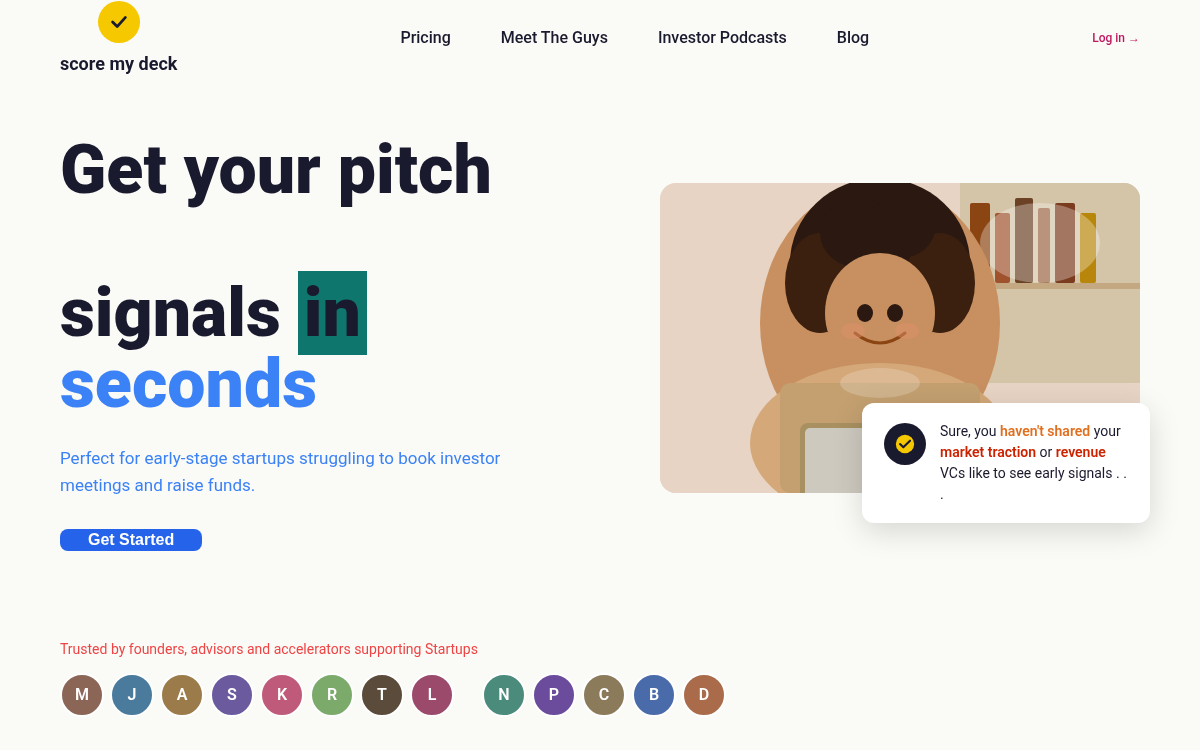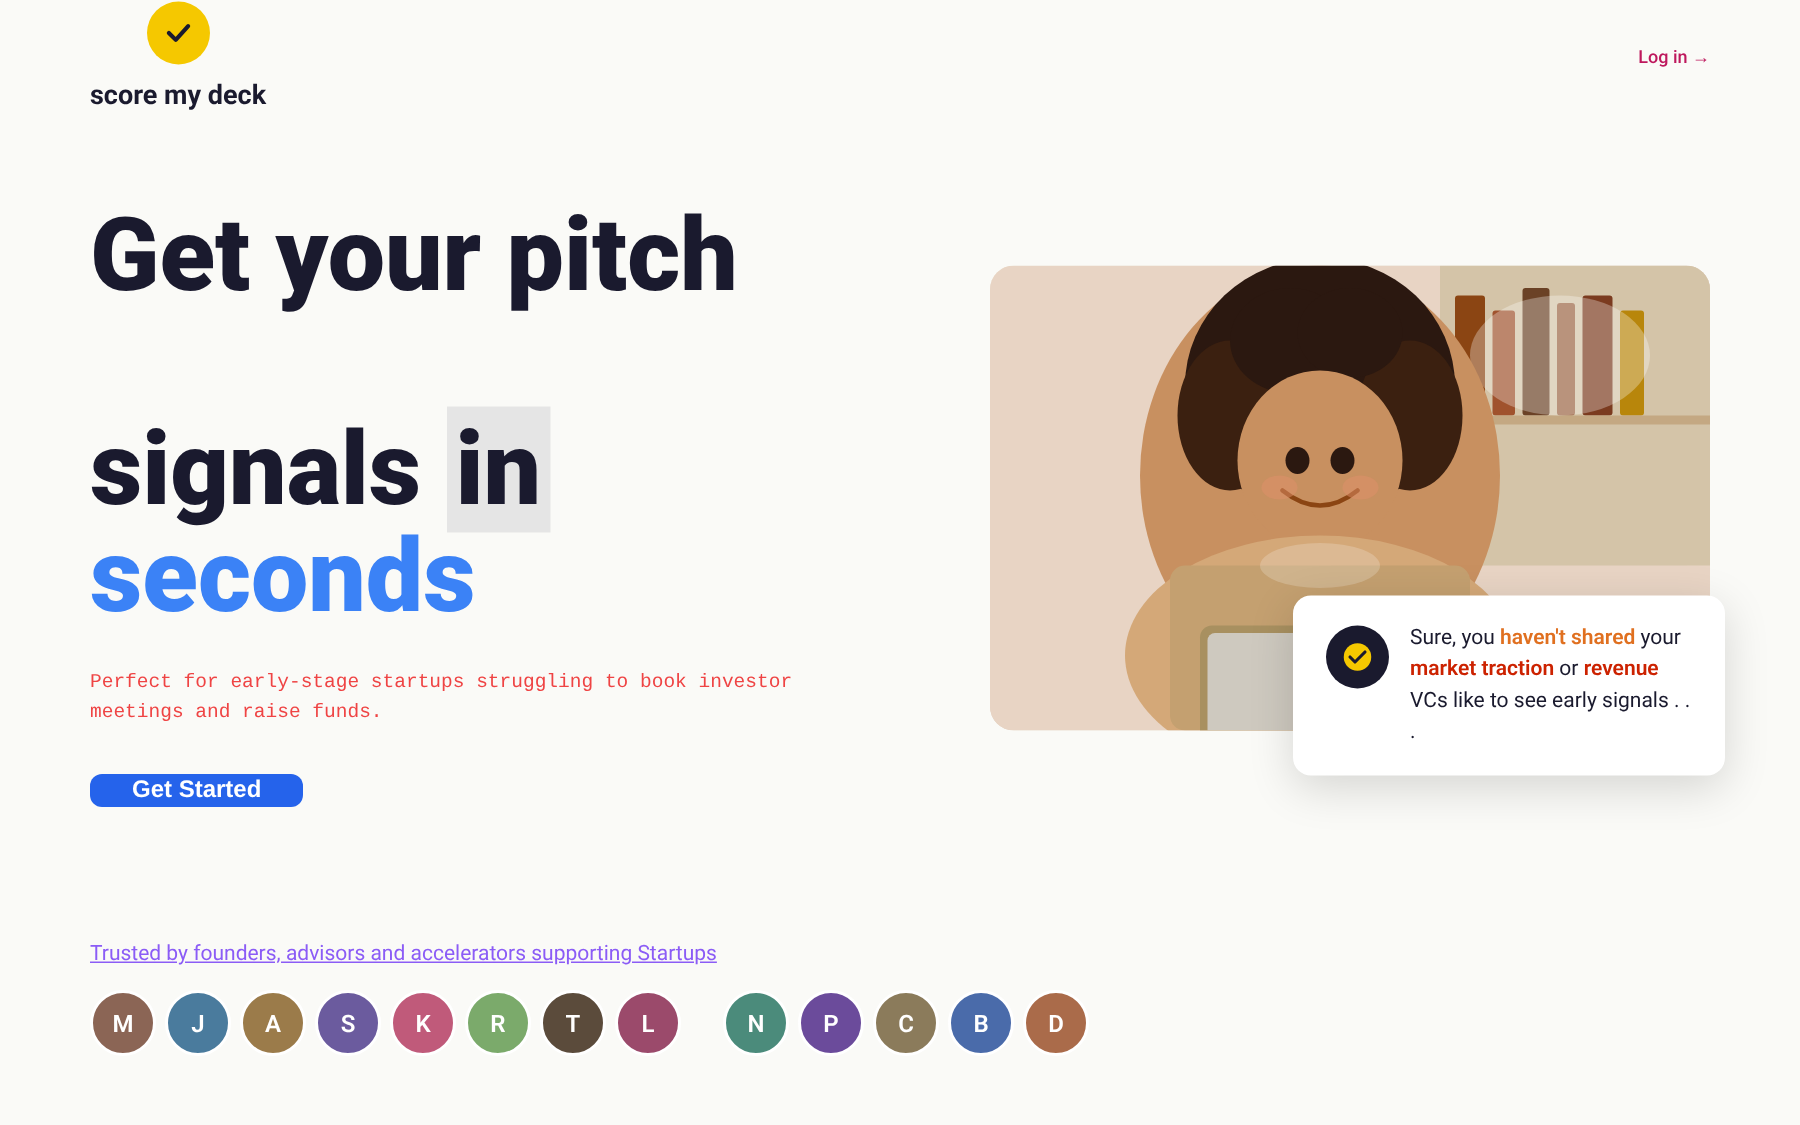--- a/index.html
+++ b/index.html
@@ -80,34 +80,33 @@
       max-width: 620px;
     }
     .hero-title {
       font-size: 68px;
       font-weight: 900;
       color: #1a1a2e;
       line-height: 1.05;
       margin-bottom: 24px;
     }
     .highlight-yellow-bg {
-      background: #e5e5e5;
+      background: #0f766e;
       padding: 2px 6px;
       display: inline;
     }
     .highlight-gold {
       color: #3b82f6;
     }
     .hero-subtitle {
-      font-size: 13px;
-      color: #ef4444;
+      font-size: 17px;
+      color: #3b82f6;
       line-height: 1.6;
       margin-bottom: 30px;
       max-width: 500px;
-      font-family: Liberation Mono, monospace;
     }
     .get-started-btn {
       background: #2563eb;
       color: white;
       border: none;
       padding: 2px 28px;
       border-radius: 8px;
       font-size: 16px;
       font-weight: 600;
       cursor: pointer;
@@ -163,23 +162,22 @@
     }
     .feedback-text .text-orange { color: #e07020; font-weight: 600; }
     .feedback-text .text-red { color: #cc2200; font-weight: 600; }
 
     
     .social-proof {
       padding: 50px 60px 20px 60px;
     }
     .trusted-text {
       font-size: 14px;
-      color: #8b5cf6;
+      color: #ef4444;
       margin-bottom: 16px;
-      text-decoration: underline;
     }
     .avatars-row {
       display: flex;
       align-items: center;
       gap: 6px;
       margin-bottom: 20px;
     }
     .avatar-circle {
       width: 44px;
       height: 44px;
@@ -229,20 +227,26 @@
 <nav>
   <a class="logo-wrap" href="#">
     <div class="logo-icon">
       <svg viewBox="0 0 24 24" fill="none">
         <path d="M5 12l5 5L19 7" stroke="#1a1a2e" stroke-width="3" stroke-linecap="round" stroke-linejoin="round"></path>
       </svg>
     </div>
     <span class="logo-text">score my deck</span>
   </a>
 
+  <ul class="nav-links">
+    <li><a href="#">Pricing</a></li>
+    <li><a href="#">Meet The Guys</a></li>
+    <li><a href="#">Investor Podcasts</a></li>
+    <li><a href="#">Blog</a></li>
+  </ul>
 
   <a href="#" class="nav-login">Log in →</a>
 </nav>
 
 <section class="hero">
   <div class="hero-left">
     <h1 class="hero-title">
       <span>Get your pitch</span><br>
       <br>
       <span>signals</span>

